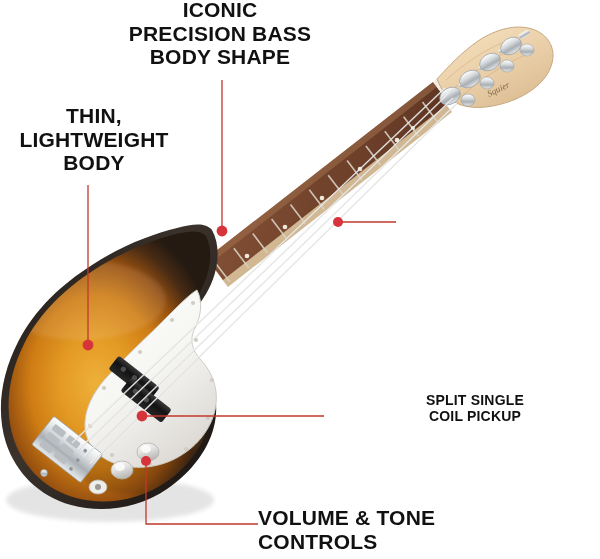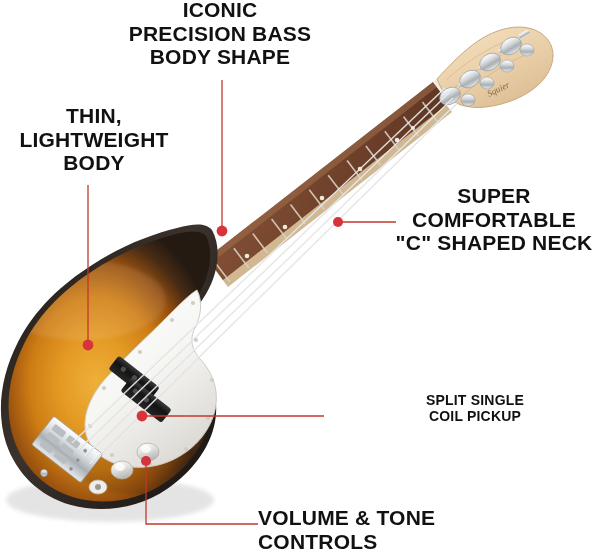--- a/index.html
+++ b/index.html
@@ -317,23 +317,20 @@
   </svg>
 
   <div class="callout c-iconic">ICONIC
 PRECISION BASS
 BODY SHAPE</div>
 
   <div class="callout c-thin">THIN,
 LIGHTWEIGHT
 BODY</div>
 
-  <div class="callout c-neck">SUPER
-COMFORTABLE
-"C" SHAPED NECK</div>
 
   <div class="callout c-pickup">SPLIT SINGLE
 COIL PICKUP</div>
 
   <div class="callout c-vol">VOLUME &amp; TONE
 CONTROLS</div>
 
 </div>
 
 </body></html>

